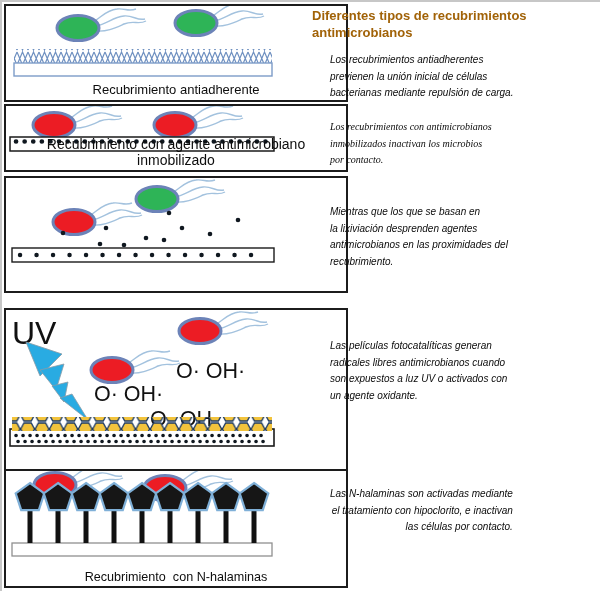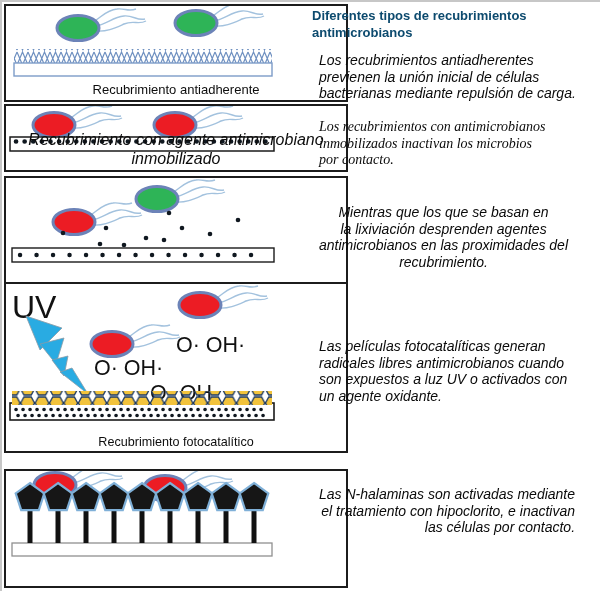--- a/index.html
+++ b/index.html
@@ -10,40 +10,40 @@
   }
   .frame-top{position:absolute;top:0;left:0;width:600px;height:2px;background:#c7c7c7;}
   .frame-left{position:absolute;top:0;left:0;width:2px;height:591px;background:#c7c7c7;}
 
   
   .panel{position:absolute;left:4px;width:344px;border:2px solid #1c1c1c;
          background:#fff;box-sizing:border-box;}
   #panel-1{top:4px;height:98px;}
   #panel-2{top:104px;height:68px;}
   #panel-3{top:176px;height:117px;}
-  #panel-4{top:282px;height:171px;text-decoration:underline;}
+  #panel-4{top:308px;height:171px;text-decoration:underline;}
   #panel-5{top:469px;height:119px;}
   .panel svg{display:block;}
   .caption{position:absolute;left:0;right:0;bottom:2px;text-align:center;
            color:#0d0d0d;white-space:pre-wrap;line-height:1.15;}
   .cap-1{font-size:13px;}
-  .cap-2{font-size:16px;font-style:italic;}
+  .cap-2{font-size:14px;}
   .cap-3{font-size:11.6px;}
   .cap-4{font-size:12.6px;}
   .cap-5{font-size:12.6px;}
 
   
   .sidebar{position:absolute;left:310px;top:0;width:286px;}
   .sb-title{position:absolute;left:2px;top:8px;font-size:13px;font-weight:bold;
-            line-height:1.3;white-space:pre-line;color:#0c4a6e;}
-  .para{position:absolute;left:9px;font-size:14px;font-style:italic;
+            line-height:1.3;white-space:pre-line;color:#a16207;}
+  .para{position:absolute;left:20px;font-size:10px;font-style:italic;
         line-height:16.6px;white-space:pre-line;color:#0a0a0a;}
   #para-0{top:52px;}
   #para-1{top:119px;font-family:Liberation Serif, serif;}
-  #para-2{top:204px;text-align:center;}
+  #para-2{top:204px;}
   #para-3{top:338px;}
   #para-4{top:486px;text-align:right;}
 
   .defs-holder{position:absolute;width:0;height:0;overflow:hidden;}
   .svgtext{font-family:"Liberation Sans","DejaVu Sans",sans-serif;fill:#111;}
 </style>
 </head>
 <body>
 
 <div class="frame-top"></div>
@@ -126,21 +126,20 @@
     <use href="#bact" transform="translate(106,60)" color="#ec1c24"></use>
     <use href="#bact" transform="translate(194,21)" color="#ec1c24"></use>
     <text x="88" y="91" font-size="21.5" class="svgtext">O· OH·</text>
     <text x="170" y="68" font-size="21.5" class="svgtext">O· OH·</text>
     <text x="144" y="116" font-size="21.5" class="svgtext">O· OH·</text>
     <rect x="4" y="119" width="264" height="17" fill="#fff" stroke="#1a1a1a" stroke-width="1.6"></rect>
     <line x1="10" y1="125.5" x2="262" y2="125.5" stroke="#101820" stroke-width="3.6" stroke-linecap="round" stroke-dasharray="0.1 6.9"></line>
     <line x1="12" y1="131.5" x2="262" y2="131.5" stroke="#101820" stroke-width="3.6" stroke-linecap="round" stroke-dasharray="0.1 6.9"></line>
     <rect x="6" y="107" width="260" height="14" fill="url(#hexpat)"></rect>
   </svg>
-  <div class="caption cap-4">Recubrimiento fotocatalítico</div>
 </div>
 
 <div class="panel" id="panel-5">
   <svg width="280" height="98" viewBox="0 0 280 98">
     <rect x="6" y="72" width="260" height="13" fill="#fff" stroke="#909090" stroke-width="1.3"></rect>
     <g stroke="#111" stroke-width="5">
       <line x1="24" y1="30" x2="24" y2="72"></line>
         <line x1="52" y1="30" x2="52" y2="72"></line>
       <line x1="80" y1="30" x2="80" y2="72"></line>
         <line x1="108" y1="30" x2="108" y2="72"></line>
@@ -157,20 +156,21 @@
         <use href="#penta" transform="translate(52,27)"></use>
       <use href="#penta" transform="translate(80,27)"></use>
         <use href="#penta" transform="translate(108,27)"></use>
       <use href="#penta" transform="translate(136,27)"></use>
         <use href="#penta" transform="translate(164,27)"></use>
       <use href="#penta" transform="translate(192,27)"></use>
         <use href="#penta" transform="translate(220,27)"></use>
       <use href="#penta" transform="translate(248,27)"></use>
     </g>
   </svg>
+  <div class="caption cap-5">Recubrimiento  con N-halaminas</div>
 </div>
 
 <div class="sidebar">
   <div class="sb-title">Diferentes tipos de recubrimientos
 antimicrobianos</div>
   <div class="para" id="para-0">Los recubrimientos antiadherentes
 previenen la unión inicial de células
 bacterianas mediante repulsión de carga.</div>
   <div class="para" id="para-1">Los recubrimientos con antimicrobianos
 inmobilizados inactivan los microbios

